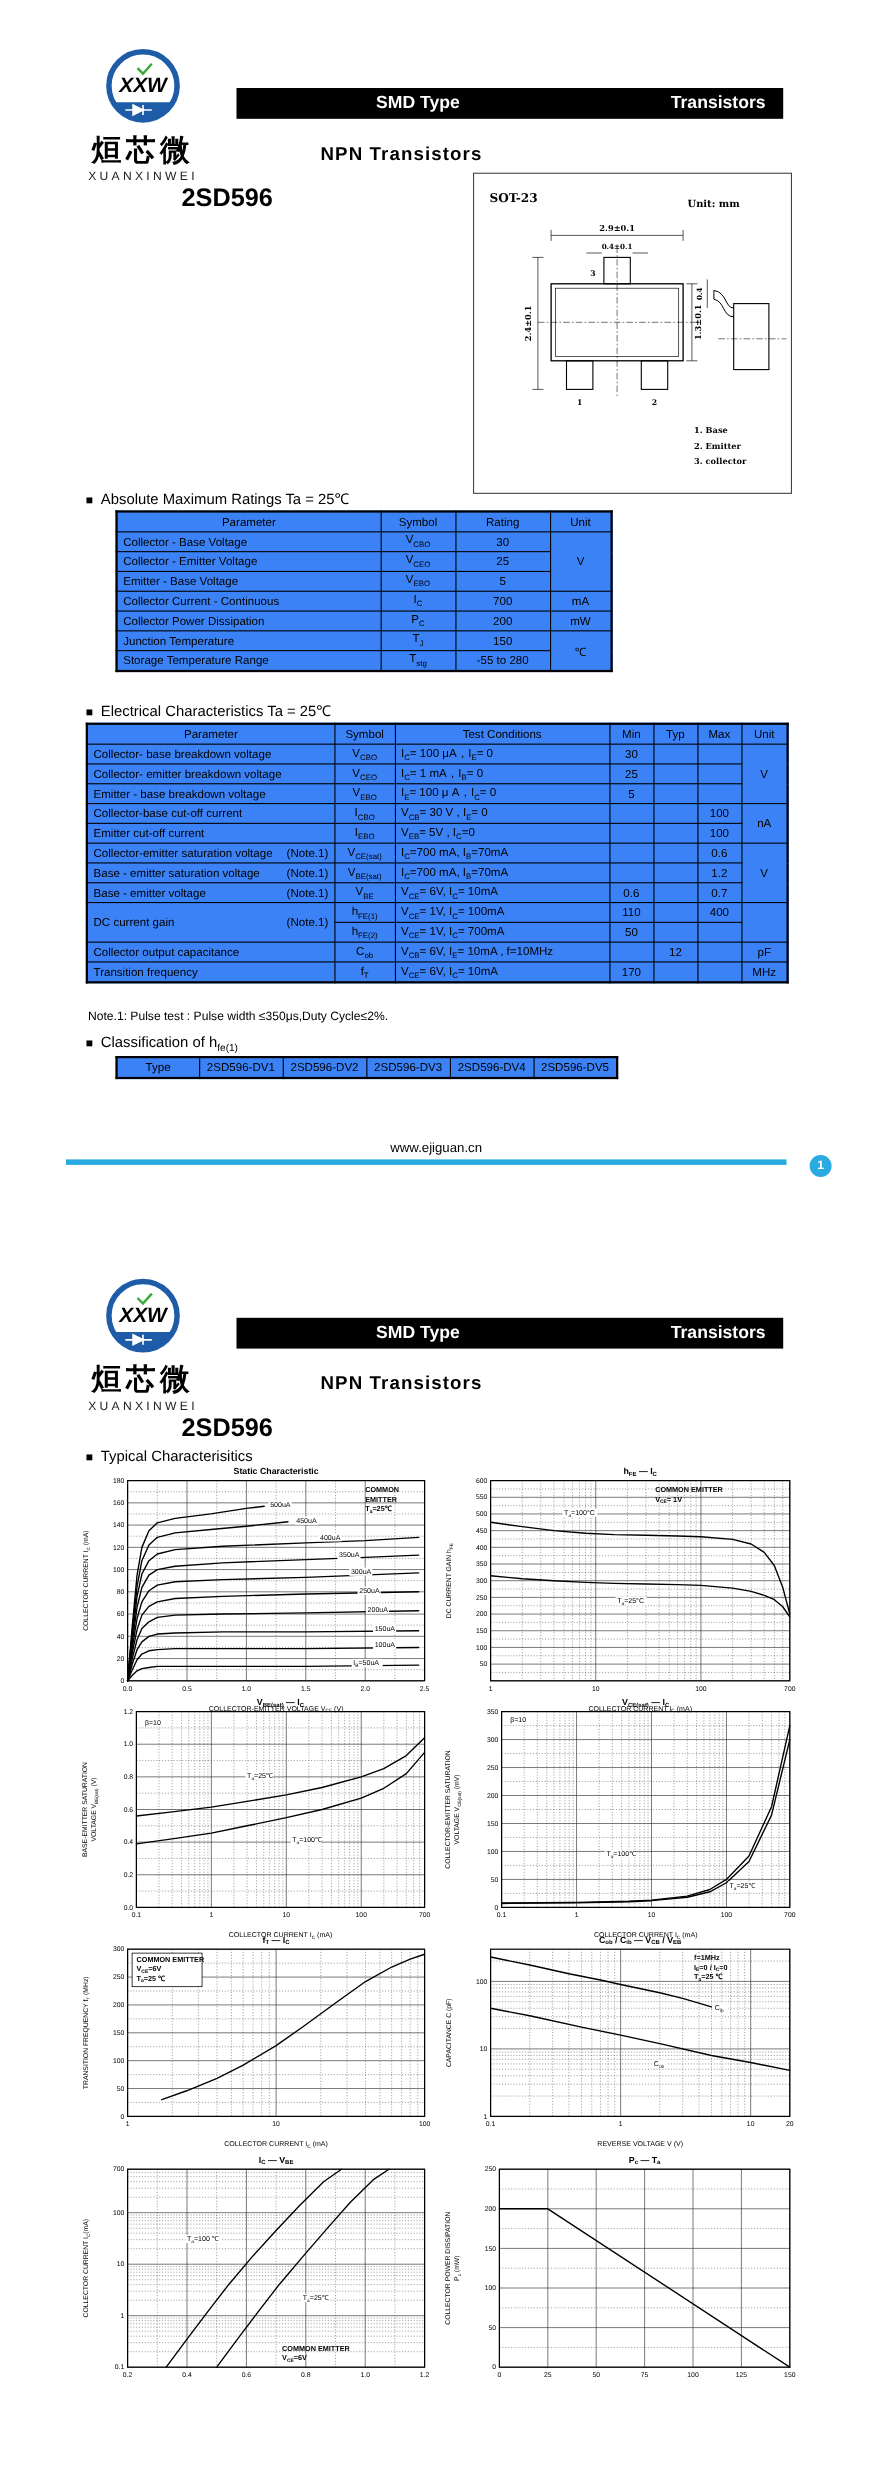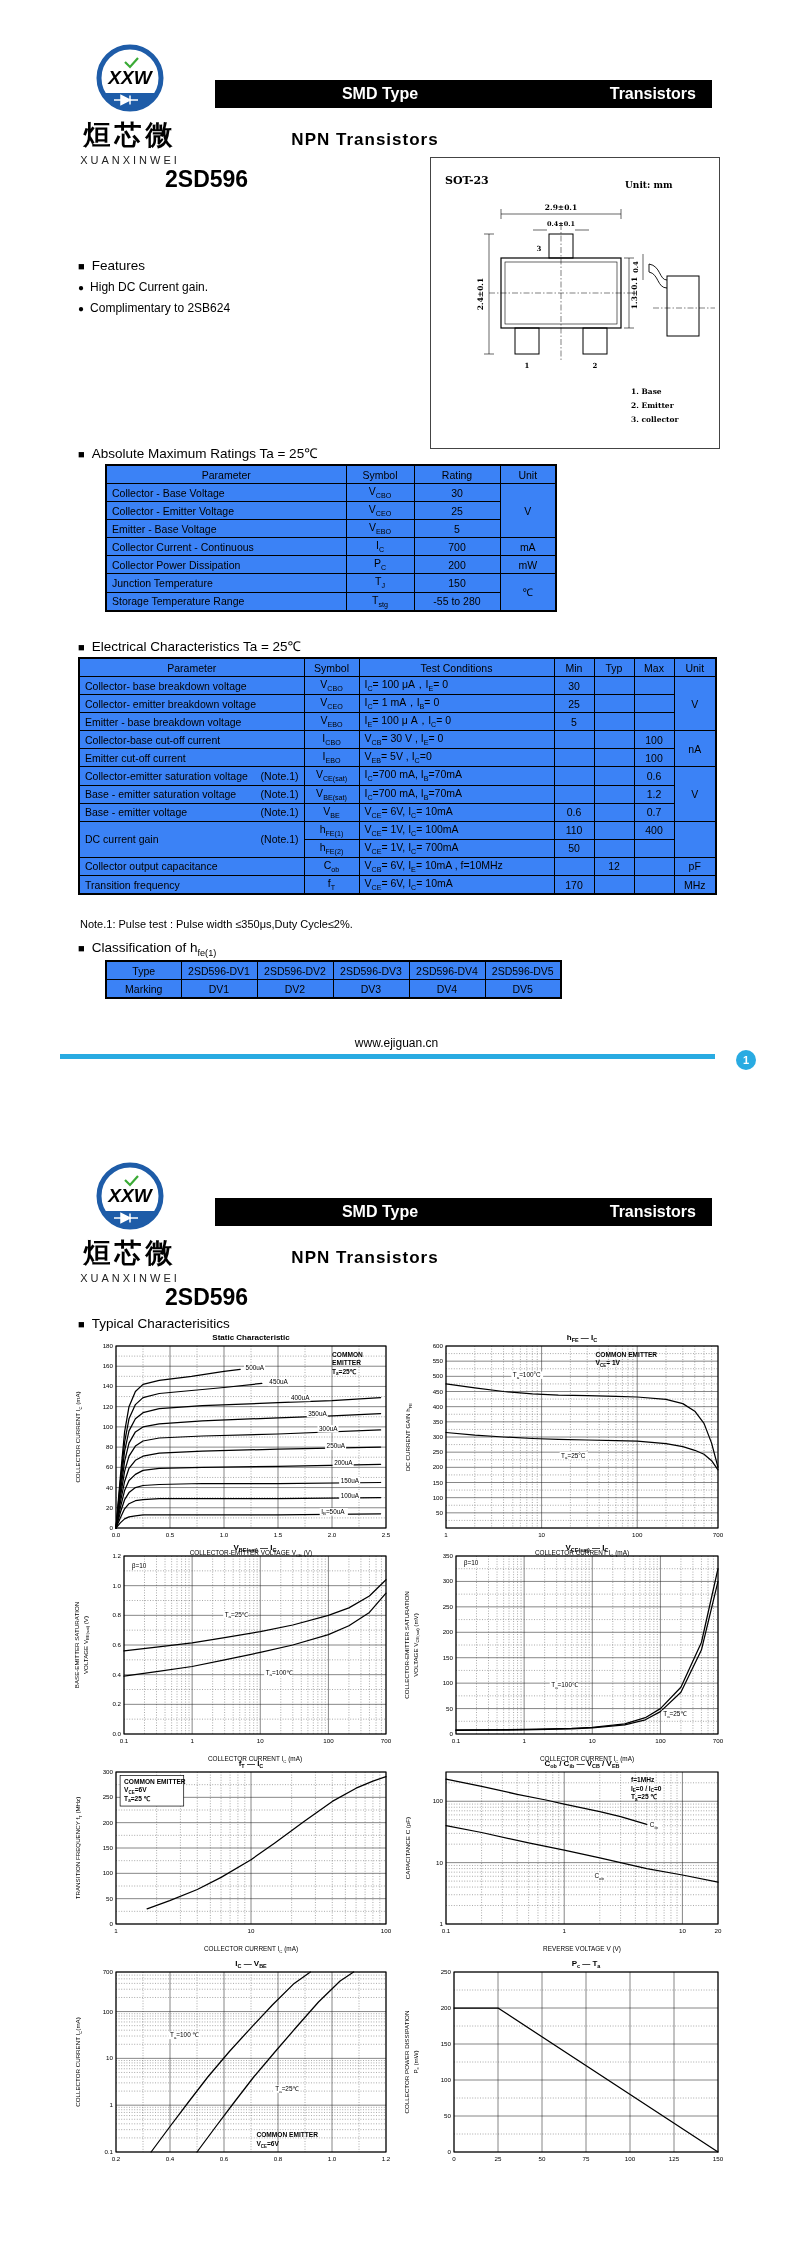--- a/index.html
+++ b/index.html
@@ -93,25 +93,20 @@
     <text x="206" y="135" text-anchor="middle" font-size="7.5" class="pkg-b" transform="rotate(-90 206 135)">1.3±0.1</text>
     <text x="207" y="109" text-anchor="middle" font-size="6.5" class="pkg-b" transform="rotate(-90 207 109)">0.4</text>
     <text x="108" y="93" text-anchor="middle" font-size="7" class="pkg-b">3</text>
     <text x="96" y="210" text-anchor="middle" font-size="7" class="pkg-b">1</text>
     <text x="164" y="210" text-anchor="middle" font-size="7" class="pkg-b">2</text>
     <text x="200" y="236" font-size="7.5" class="pkg-b">1. Base</text>
     <text x="200" y="250" font-size="7.5" class="pkg-b">2. Emitter</text>
     <text x="200" y="264" font-size="7.5" class="pkg-b">3. collector</text>
   </svg>
 
-  <div class="abs" style="left:78px;top:258px">
-    <div class="sechead"><span class="sq">■</span><span>Features</span></div>
-    <div class="feat"><span class="blt">●</span><span>High DC Current gain.</span></div>
-    <div class="feat"><span class="blt">●</span><span>Complimentary to 2SB624</span></div>
-  </div>
 
   <div class="sechead abs" style="left:78px;top:444px"><span class="sq">■</span><span>Absolute Maximum Ratings Ta = 25℃</span></div>
 
   <table class="t abs" style="left:105px;top:464px;width:450px">
     <colgroup>
         <col style="width:240px">
         <col style="width:68px">
         <col style="width:86px">
         <col style="width:56px">
       </colgroup>
@@ -304,28 +299,20 @@
         <col style="width:76px">
       </colgroup>
     <tbody>
         <tr>
           <td class="c">Type</td>
           <td class="c">2SD596-DV1</td>
           <td class="c">2SD596-DV2</td>
           <td class="c">2SD596-DV3</td>
           <td class="c">2SD596-DV4</td>
           <td class="c">2SD596-DV5</td>
-        </tr>
-    <tr>
-          <td class="c">Marking</td>
-          <td class="c">DV1</td>
-          <td class="c">DV2</td>
-          <td class="c">DV3</td>
-          <td class="c">DV4</td>
-          <td class="c">DV5</td>
         </tr>
   </tbody>
     </table>
 
   <div class="furl abs" style="top:1036px">www.ejiguan.cn</div>
   <div class="fbar abs" style="left:60px;top:1054px;width:655px"></div>
   <div class="fnum abs" style="left:736px;top:1050px">1</div>
 
   <div class="logo abs" style="left:64px;top:1160px">
     <svg width="132" height="70">

